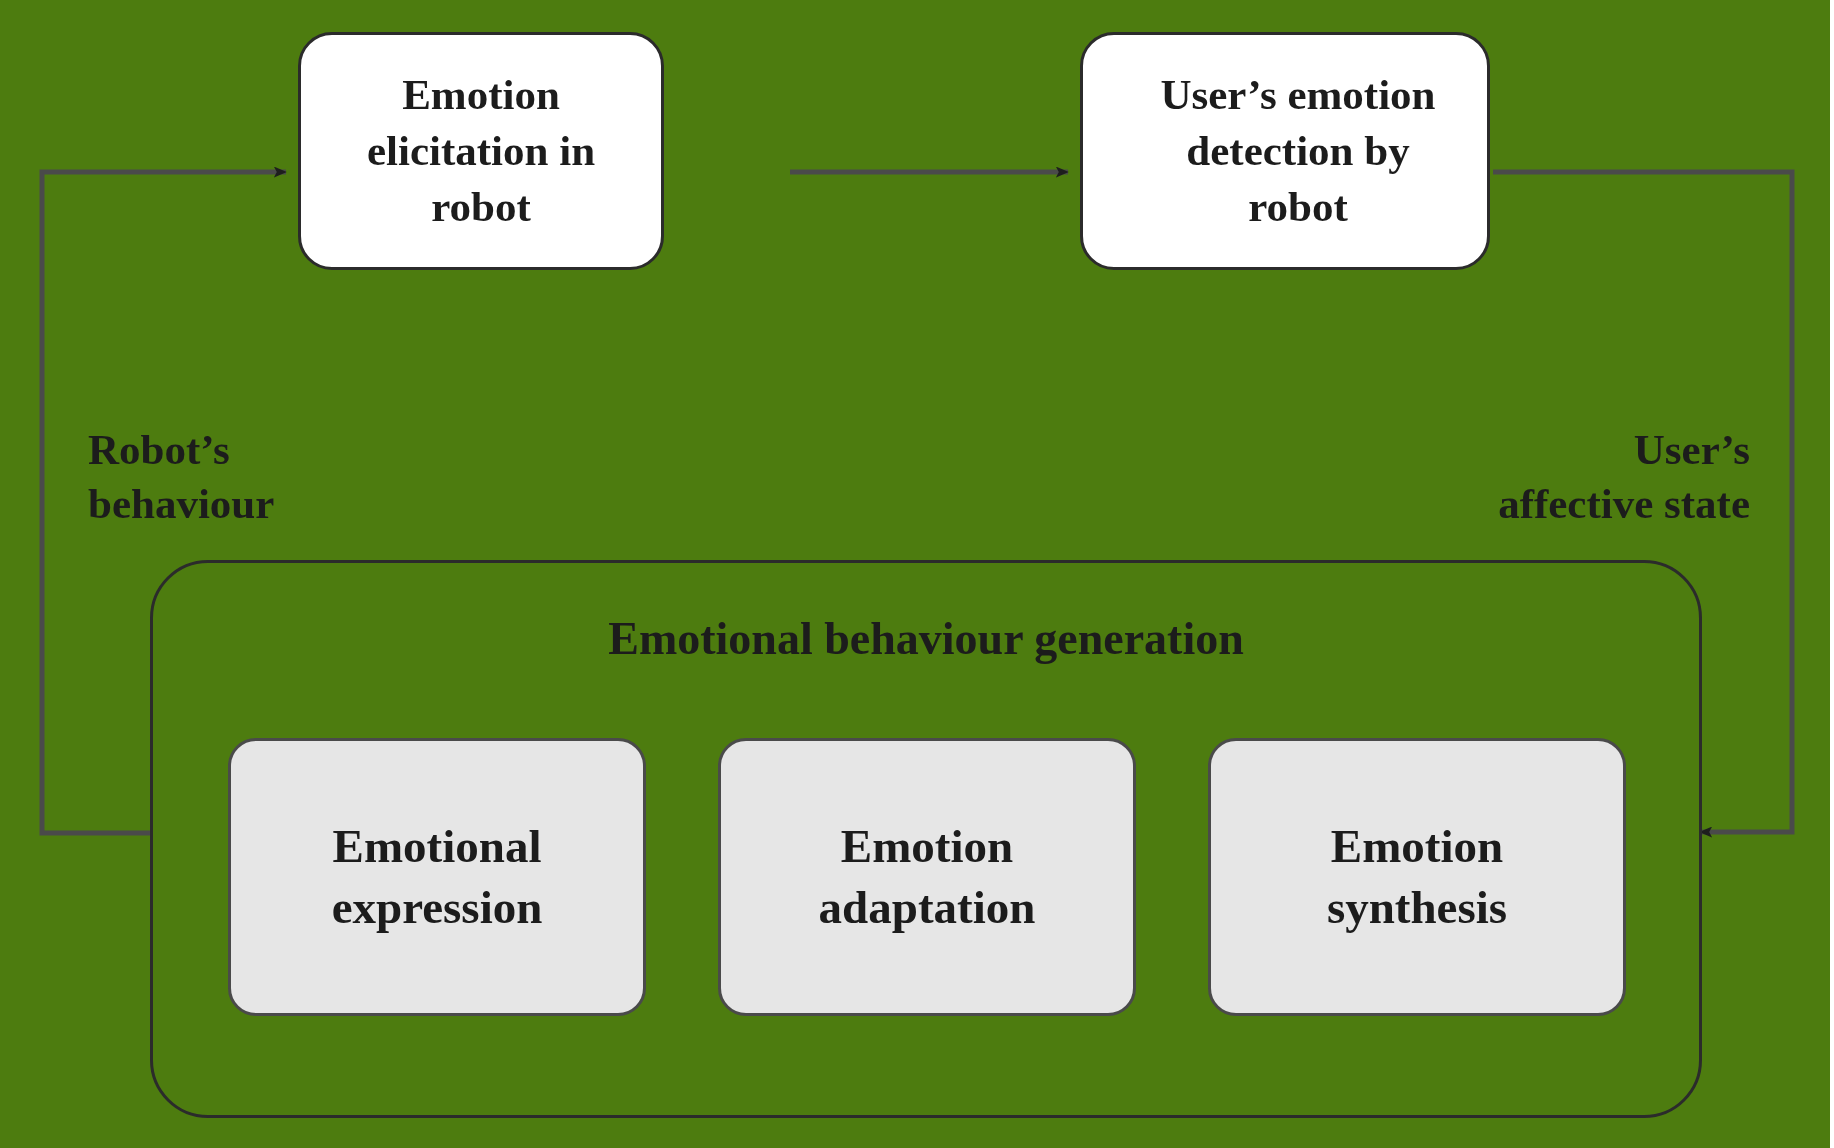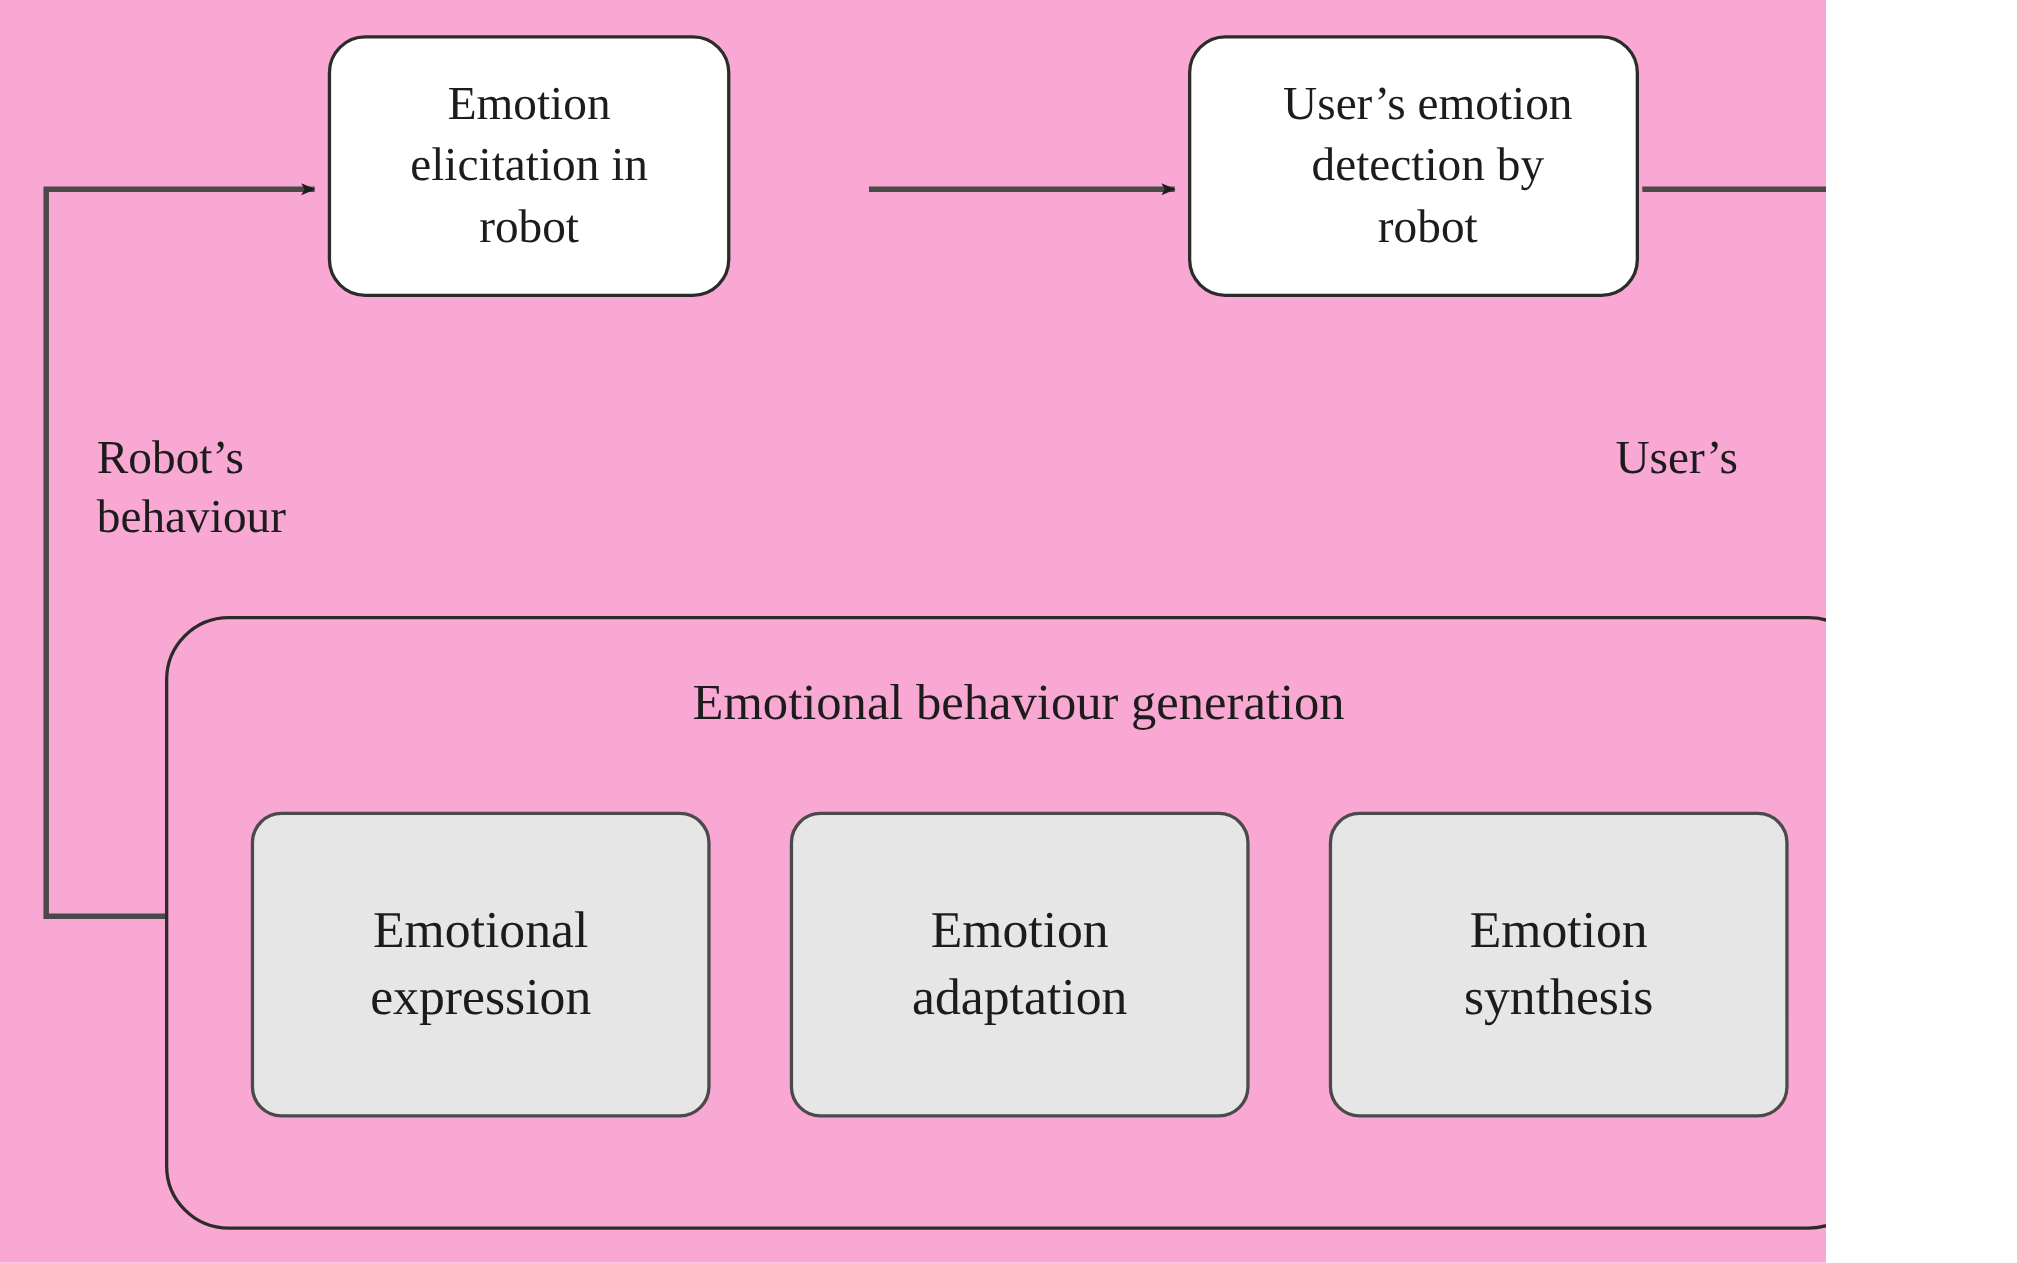--- a/index.html
+++ b/index.html
@@ -7,24 +7,25 @@
     margin: 0;
     padding: 0;
     background: #ffffff;
   }
   body {
     font-family: "Liberation Serif", "DejaVu Serif", serif;
     color: #1a1a1a;
   }
   #diagram-root {
     position: relative;
-    width: 1660px;
+    width: 1830px;
     height: 1148px;
-    background: #f9a8d4;
+    background: #4d7c0f;
     overflow: hidden;
+    font-weight: bold;
   }
   
   #wire-layer {
     position: absolute;
     left: 0;
     top: 0;
     width: 1834px;
     height: 1148px;
     pointer-events: none;
   }
@@ -66,20 +67,21 @@
     font-size: 46px;
     color: #1c1c1c;
     white-space: nowrap;
   }
   .edge-label {
     position: absolute;
     font-size: 43px;
     line-height: 1.26;
     color: #1c1c1c;
     white-space: nowrap;
+    margin-top: 33px;
   }
   .edge-label.left  { text-align: left; }
   .edge-label.right { text-align: right; }
   .lbl-line { display: block; }
 </style>
 </head>
 <body>
 
 <div id="diagram-root">
 
@@ -113,20 +115,21 @@
     </div>
   </div>
 
   <div class="edge-label left" style="left:88px; top:390px;">
     <span class="lbl-line">Robot’s</span>
     <span class="lbl-line">behaviour</span>
   </div>
 
   <div class="edge-label right" style="right:80px; top:390px;">
     <span class="lbl-line">User’s</span>
+    <span class="lbl-line">affective state</span>
   </div>
 
   <div class="group-box" style="left:150px; top:560px; width:1552px; height:558px;"></div>
 
   <div class="group-title" style="left:150px; top:612px; width:1552px;">Emotional behaviour generation</div>
 
   <div class="node node-sub" style="left:228px; top:738px; width:418px; height:278px;">
     <div>
       <span class="lbl-line">Emotional</span>
       <span class="lbl-line">expression</span>

